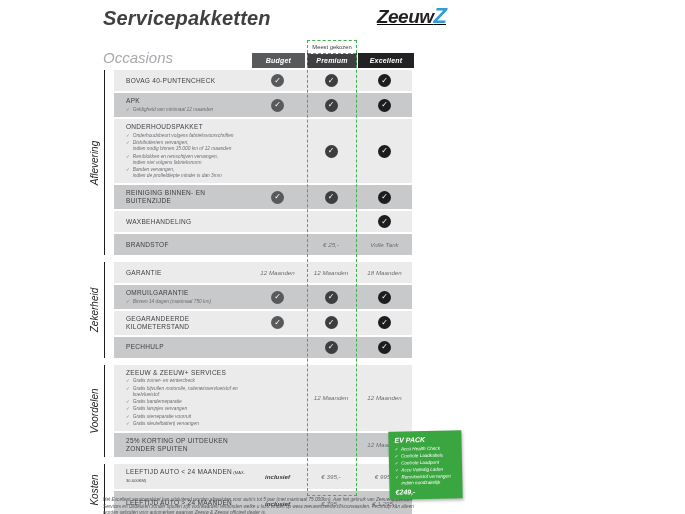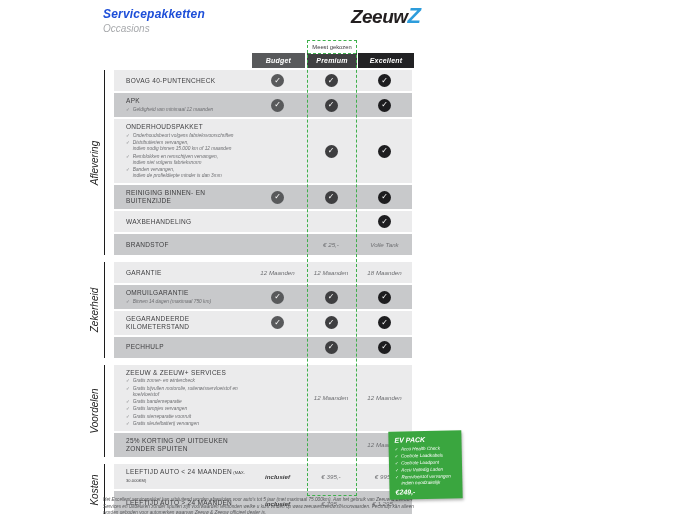--- a/index.html
+++ b/index.html
@@ -3,23 +3,23 @@
 <meta charset="utf-8">
 <style>
   html,body{margin:0;padding:0;}
   body{
     width:685px;height:514px;position:relative;background:#ffffff;overflow:hidden;
     font-family:"Liberation Sans", sans-serif;
     -webkit-font-smoothing:antialiased;
   }
   
   .hdr{position:absolute;left:103px;top:7px;}
-  .hdr .title{font-size:12px;font-weight:bold;font-style:italic;color:#1d4ed8;letter-spacing:.2px;}
-  .hdr .subtitle{font-size:10px;font-style:italic;color:#a7a9ac;margin-top:2px;}
-  .logo{position:absolute;left:328px;top:6px;width:92px;text-align:right;line-height:.95;}
+  .hdr .title{font-size:20px;font-weight:bold;font-style:italic;color:#404040;letter-spacing:.2px;}
+  .hdr .subtitle{font-size:15px;font-style:italic;color:#a7a9ac;margin-top:19px;}
+  .logo{position:absolute;left:354px;top:6px;width:92px;text-align:right;line-height:.95;text-decoration:underline;}
   .logo .w{font-size:19px;font-weight:bold;font-style:italic;color:#231f20;letter-spacing:-.5px;}
   .logo .z{font-size:22px;font-weight:bold;font-style:italic;color:#2d9cdb;letter-spacing:-1px;}
   .logo .amp{font-size:13px;font-weight:bold;font-style:italic;color:#2d9cdb;}
   
   .premium-outline{position:absolute;left:307px;top:40px;width:50px;height:456px;
     border:1px dashed #3db04b;box-sizing:border-box;z-index:7;pointer-events:none;}
   .most-chosen{position:absolute;left:0;top:0;right:0;height:12px;background:#fff;
     border-bottom:1px dashed #3db04b;display:flex;align-items:center;justify-content:center;
     font-size:5.8px;color:#3a3a3c;}
   

